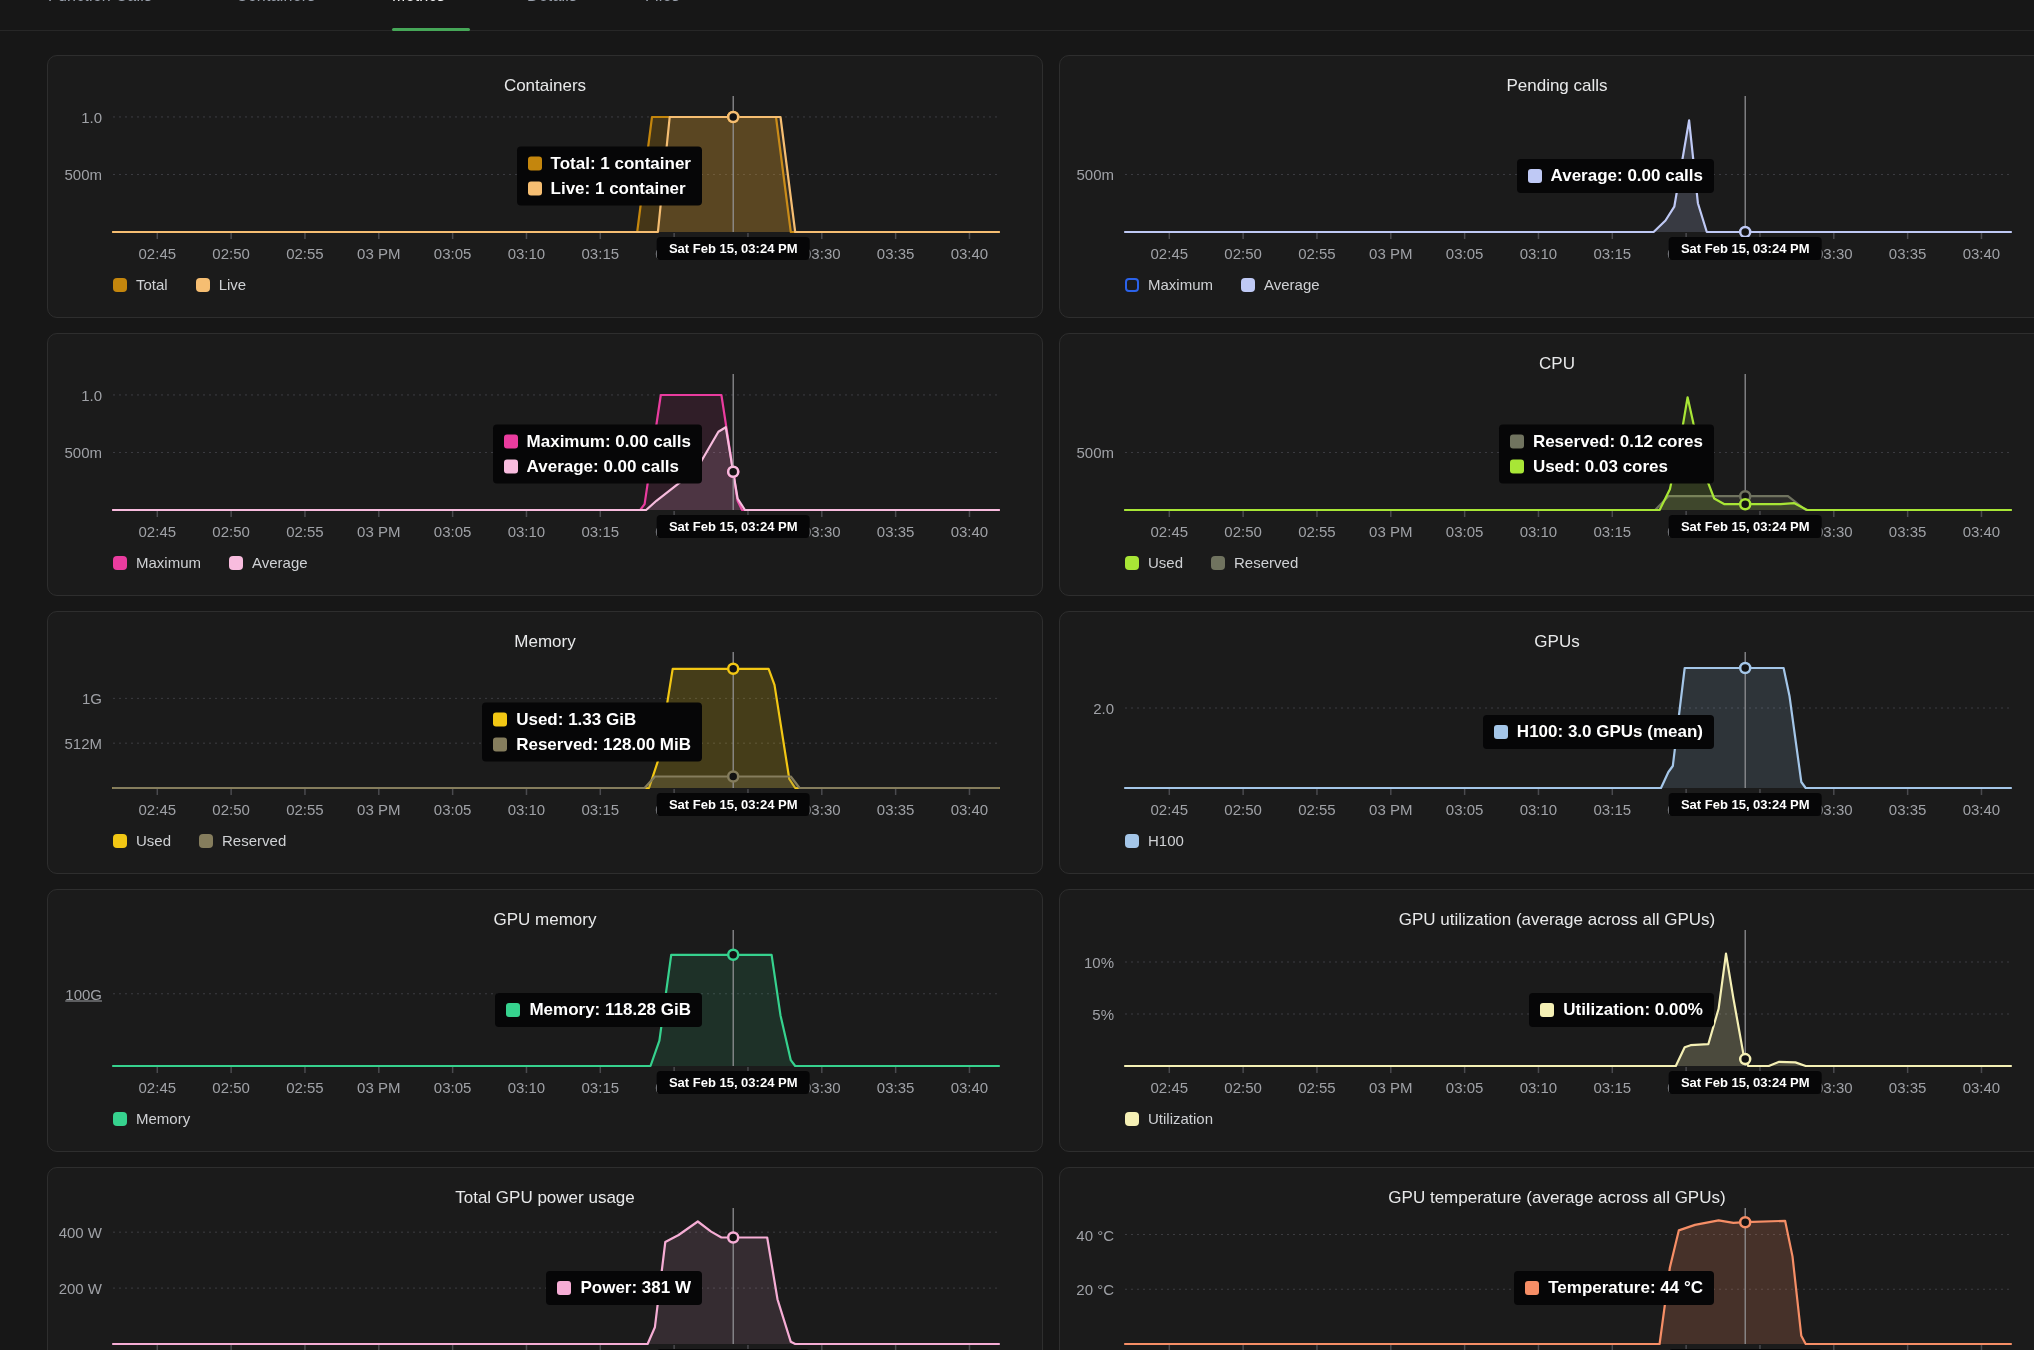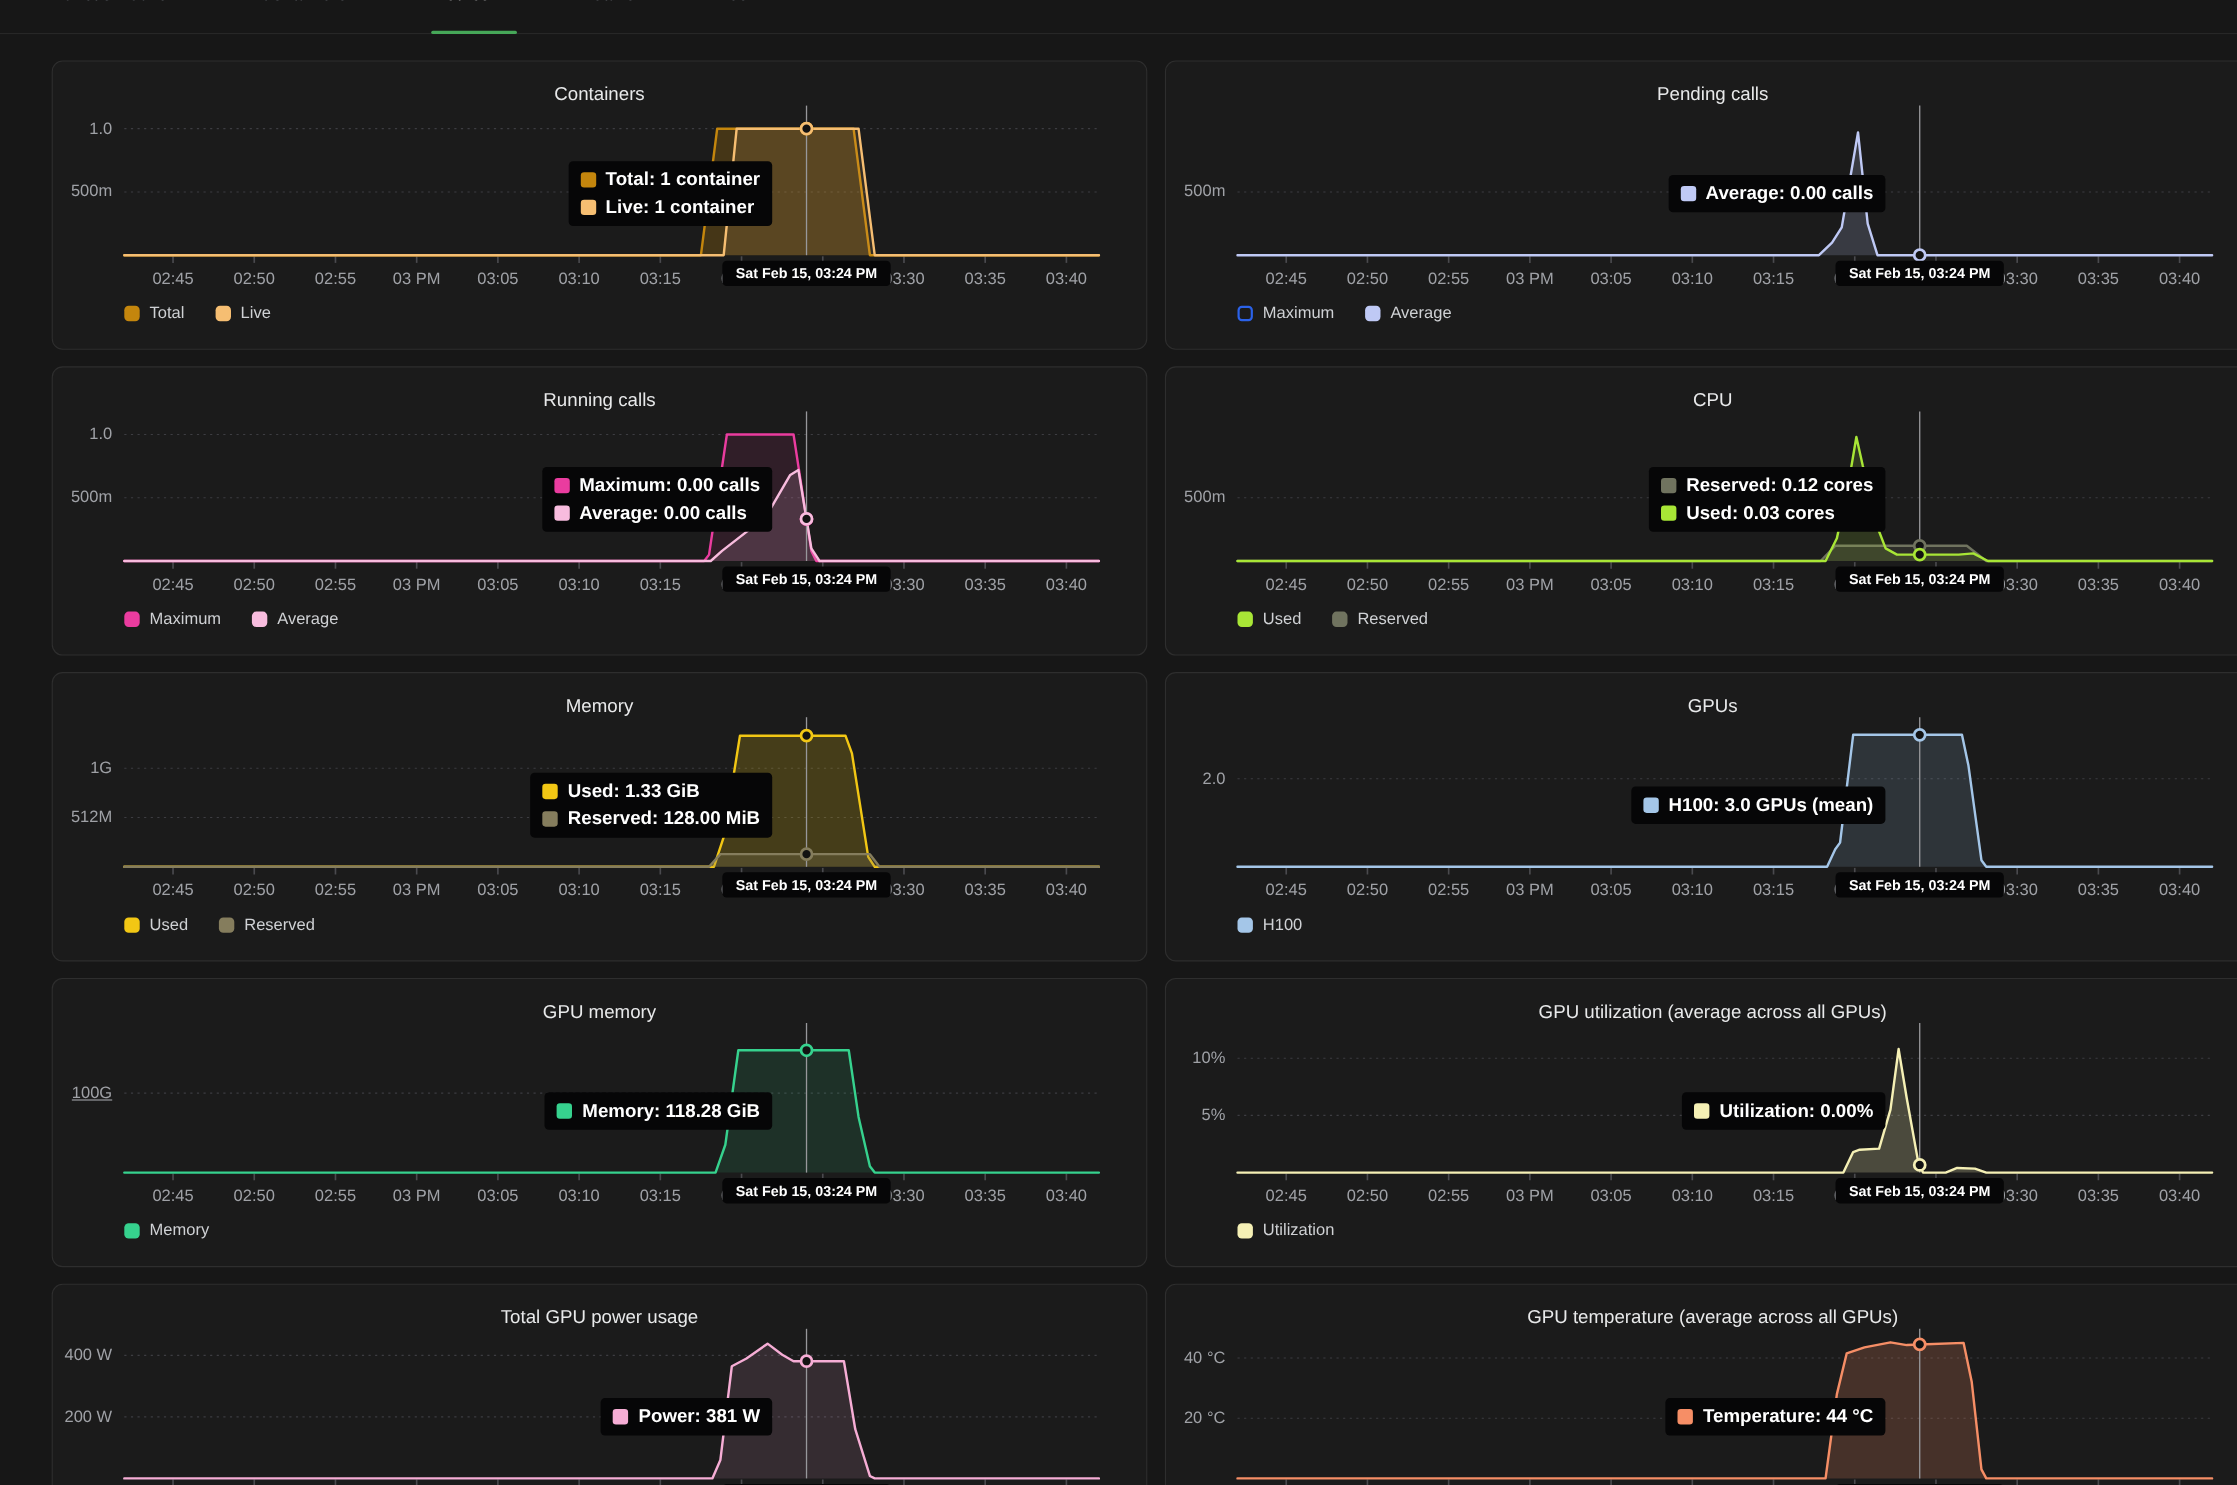--- a/index.html
+++ b/index.html
@@ -159,21 +159,20 @@
           <span class="sw outline" style="border-color: rgb(43, 98, 233);"></span>
           <span>Maximum</span>
         </span>
         <span class="item">
           <span class="sw" style="background: rgb(191, 201, 245);"></span>
           <span>Average</span>
         </span>
       </div>
     </section>
     <section class="panel">
-    <div class="ptitle">Running calls</div>
   <div class="ylab" style="top: 60.9558px;">1.0</div>
       <div class="ylab" style="top: 118.478px;">500m</div>
       <div class="xlab" style="left: 109.3px;">02:45</div>
       <div class="xlab" style="left: 183.133px;">02:50</div>
       <div class="xlab" style="left: 256.967px;">02:55</div>
       <div class="xlab" style="left: 330.8px;">03 PM</div>
       <div class="xlab" style="left: 404.633px;">03:05</div>
       <div class="xlab" style="left: 478.467px;">03:10</div>
       <div class="xlab" style="left: 552.3px;">03:15</div>
       <div class="xlab" style="left: 626.133px;">03:20</div>

